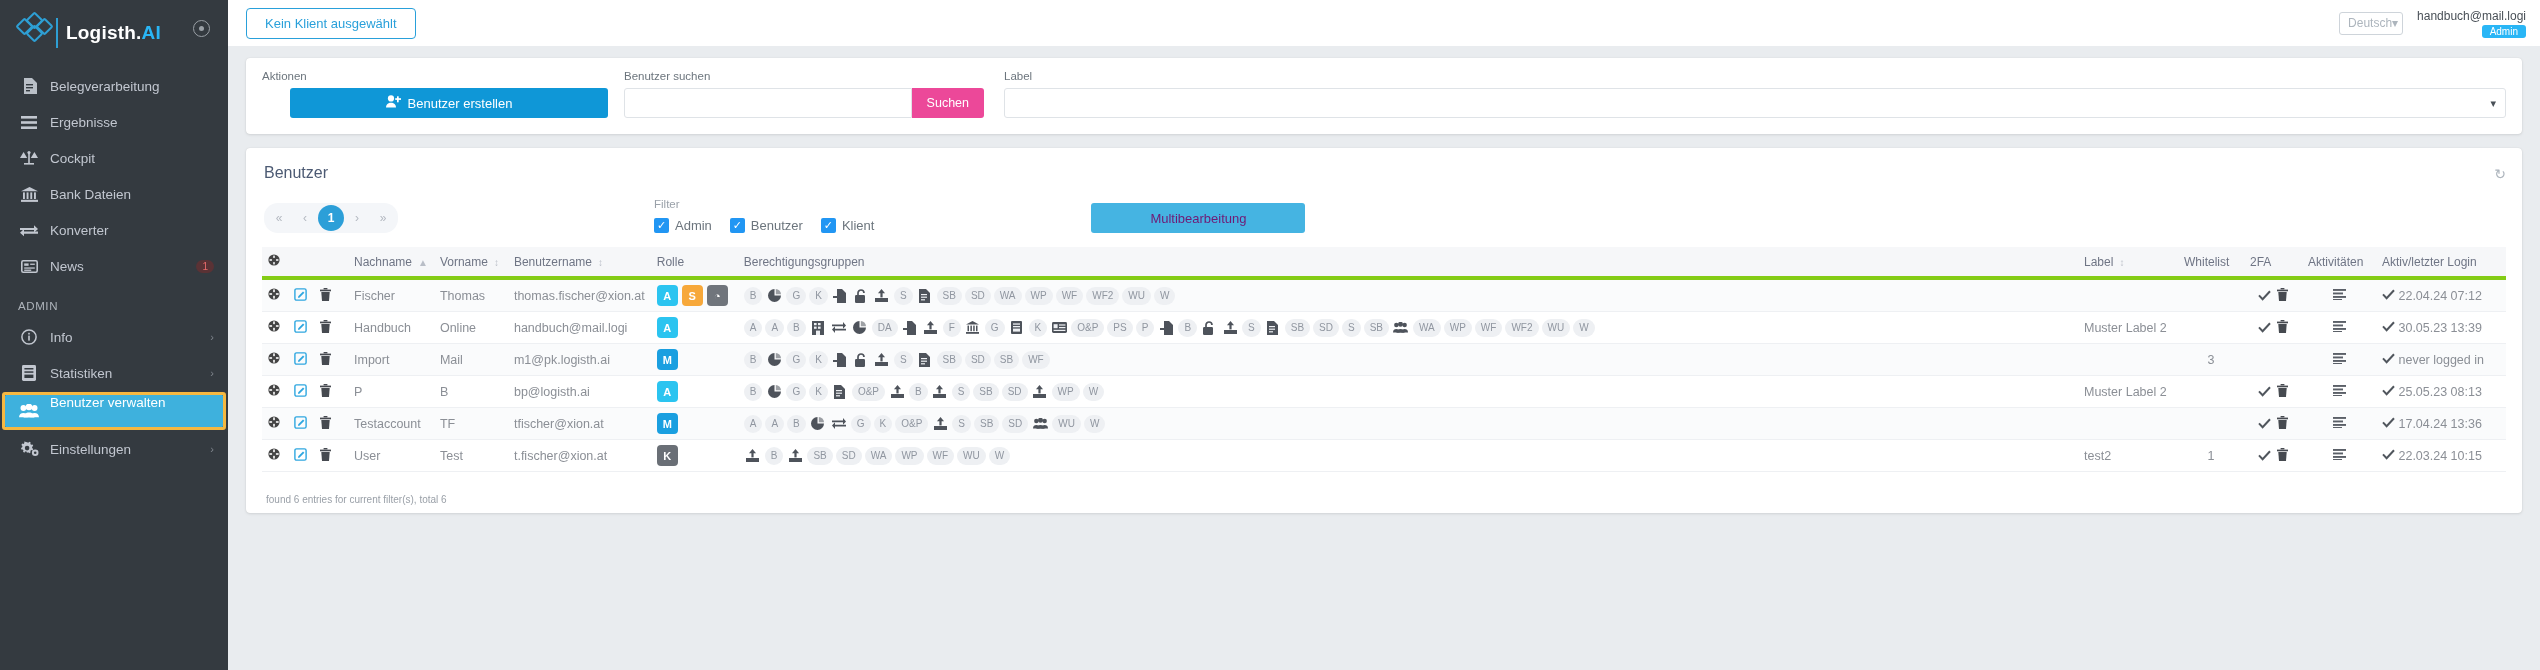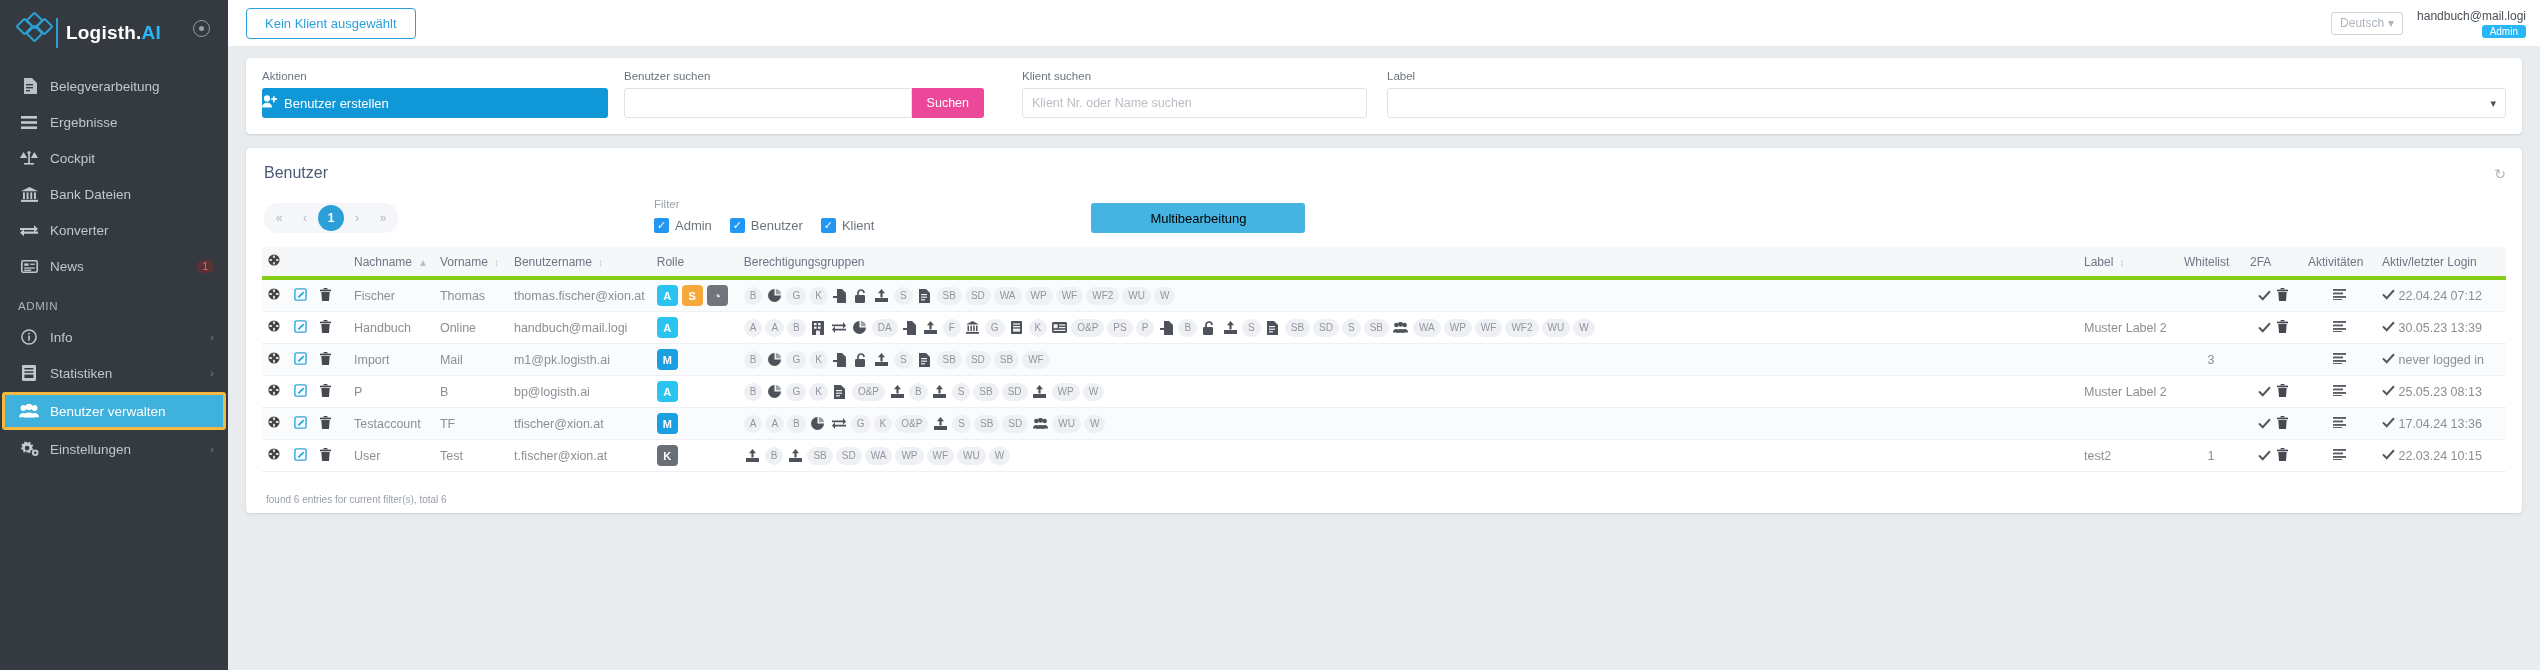--- a/index.html
+++ b/index.html
@@ -64,21 +64,21 @@
   .nav-section {
     font-size: 11.5px; letter-spacing: .6px; color: #aeb4bb;
     padding: 16px 18px 7px 18px;
   }
   .nav-item.active-wrap {
     padding: 0; height: 38px; margin: 1px 2px;
     border: 3px solid #f5b841; border-radius: 3px;
   }
   .nav-item.active-wrap .inner {
     background: #3eb1dd; color: #fff;
-    display: flex; align-items: center;
+    display: flex; 
     width: 100%; height: 100%; padding: 0 13px 0 13px;
     border-radius: 1px;
   }
   .nav-item.active-wrap .ico { color: #fff; }
 
   
   .main { flex: 1; height: 670px; display: flex; flex-direction: column; background: #e9ecef; }
 
   .topbar {
     height: 46px; background: #fff; display: flex; align-items: center;
@@ -89,21 +89,21 @@
     border-radius: 4px; padding: 7px 18px; font-size: 13px;
     cursor: pointer; font-family: inherit;
   }
   .top-right {
     position: absolute; right: 14px; top: 0; height: 46px;
     display: flex; align-items: center; gap: 14px;
   }
   .lang-select {
     border: 1px solid #ced4da; border-radius: 3px; background: #fff;
     font-size: 12px; color: #adb5bd; padding: 3px 8px;
-    height: 23px; width: 72px; font-family: inherit;
+    height: 23px; width: 64px; font-family: inherit;
     display:flex; align-items:center; justify-content:space-between;
   }
   .user-box { display: flex; flex-direction: column; align-items: flex-end; gap: 2px; }
   .user-mail { font-size: 12px; color: #495057; }
   .role-pill {
     background: #29b6f6; color: #fff; font-size: 10px;
     border-radius: 3px; padding: 1px 8px;
   }
 
   .content { flex: 1; padding: 12px 18px 0 18px; overflow: hidden; }
@@ -115,21 +115,21 @@
   }
 
   
   .filter-card { padding: 12px 16px 16px 16px; display: flex; gap: 0; }
   .fld { display: flex; flex-direction: column; }
   .fld-label { font-size: 11.5px; color: #6c757d; margin-bottom: 6px; }
   .fld.actions { width: 346px; }
   .btn-create {
     background: #0f97d7; color: #fff; border: none; border-radius: 3px;
     height: 30px; font-size: 13px; display: flex; align-items: center;
-    gap: 7px; cursor: pointer; font-family: inherit;
+    justify-content: center; gap: 7px; cursor: pointer; font-family: inherit; margin-left: 28px;
   }
   .fld.usersearch { width: 360px; margin-left: 16px; }
   .search-row { display: flex; }
   .inp {
     height: 30px; border: 1px solid #dfe3e7; border-radius: 3px;
     background: #fff; font-size: 12.5px; color: #495057;
     padding: 0 9px; font-family: inherit; flex: 1; min-width: 0;
   }
   .inp::placeholder { color: #b8bec5; }
   .btn-search {
@@ -164,21 +164,21 @@
   .filters .flabel { font-size: 11.5px; color: #9aa1a9; margin-bottom: 8px; }
   .chk-row { display: flex; align-items: center; gap: 18px; }
   .chk { display: flex; align-items: center; gap: 6px; cursor: pointer; }
   .cb {
     width: 15px; height: 15px; background: #2196f3; border-radius: 2px;
     display: flex; align-items: center; justify-content: center;
     color: #fff; font-size: 11px; line-height: 1;
   }
   .chk span.t { font-size: 13px; color: #6c757d; }
   .btn-multi {
-    margin-left: 217px; background: #45b4e2; border: none; color: #000000;
+    margin-left: 217px; background: #45b4e2; border: none; color: #701a75;
     width: 214px; height: 30px; border-radius: 3px; font-size: 13px;
     cursor: pointer; font-family: inherit;
   }
 
   table.tbl { width: 100%; border-collapse: collapse; margin-top: 14px; }
   table.tbl thead th {
     background: #f6f7f9; color: #6f7585; font-size: 12px; font-weight: normal;
     text-align: left; padding: 7px 6px; white-space: nowrap;
     border-bottom: 4px solid #84cc16;
   }
@@ -400,24 +400,20 @@
         </div>
 
         <div class="fld usersearch">
           <span class="fld-label">Benutzer suchen</span>
           <div class="search-row">
             <input class="inp" style="border-radius: 3px 0px 0px 3px;" placeholder="">
             <button class="btn-search">Suchen</button>
           </div>
         </div>
 
-        <div class="fld clientsearch">
-          <span class="fld-label">Klient suchen</span>
-          <input class="inp" placeholder="Klient Nr. oder Name suchen" style="">
-        </div>
 
         <div class="fld label">
           <span class="fld-label">Label</span>
           <div class="sel">
             <span class="chev">▾</span>
           </div>
         </div>
       </div>
 
       <div class="card table-card">

